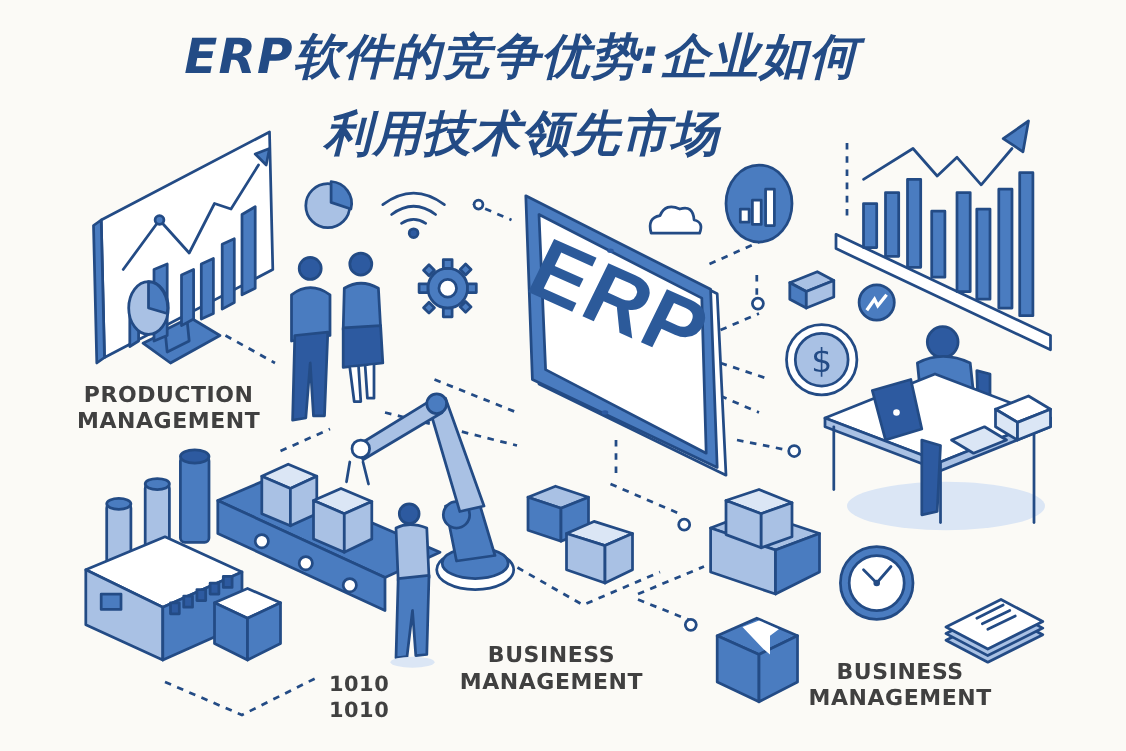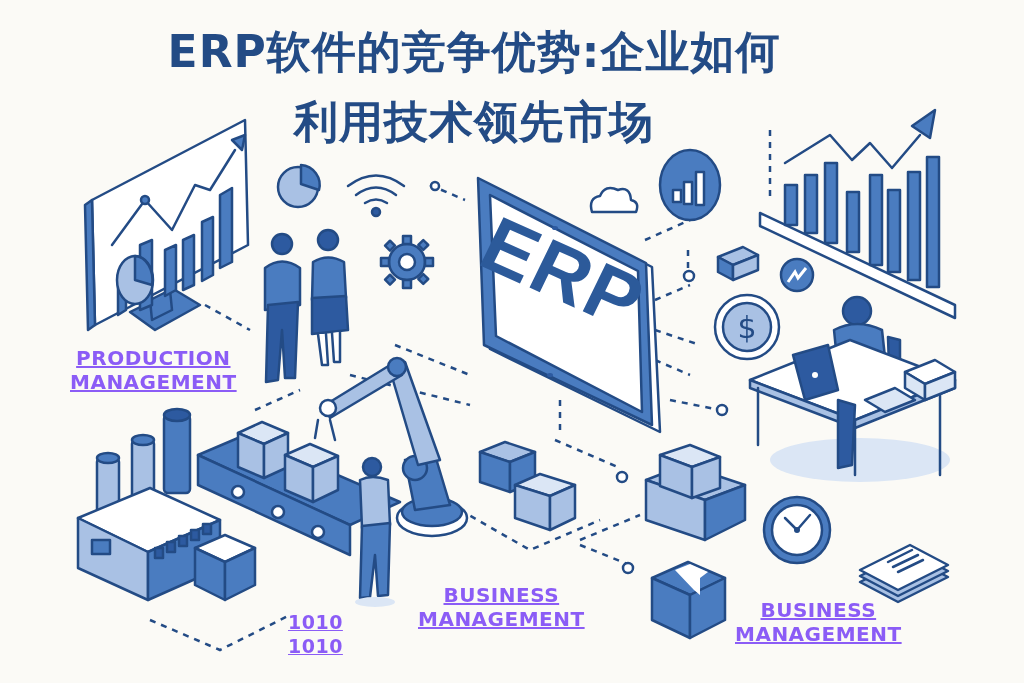--- a/index.html
+++ b/index.html
@@ -1,20 +1,20 @@
 <!DOCTYPE html>
 <html><head>
 <meta charset="utf-8">
 <style>
   html, body { margin:0; padding:0; }
   body { width:1024px; height:683px; background:#fbfaf6; position:relative; overflow:hidden; font-family:"DejaVu Sans", sans-serif; }
-  .title { position:absolute; left:0; width:948px; text-align:center; color:#234b85; font-weight:bold; font-size:44px; letter-spacing:1px; line-height:52px; }
+  .title { position:absolute; left:0; width:948px; text-align:center; color:#234b85; font-weight:bold; font-size:44px; letter-spacing:1px; line-height:52px;font-style:italic; }
   .t1 { top:26px; }
   .t2 { top:96px; }
-  .label { position:absolute; color:#8b5cf6; font-weight:bold; font-family:"DejaVu Sans", sans-serif; font-size:20px; line-height:24px; text-align:center; letter-spacing:0.5px;text-decoration:underline; }
+  .label { position:absolute; color:#404040; font-weight:bold; font-family:"DejaVu Sans", sans-serif; font-size:20px; line-height:24px; text-align:center; letter-spacing:0.5px; }
   svg.scene { position:absolute; left:0; top:0; }
   .erp-text { position:absolute; left:478px; top:228px; width:170px; transform:rotate(24deg) skewX(-2deg); color:#2c5a9a; font-weight:bold; font-family:"Liberation Sans", sans-serif; font-size:78px; text-align:center; letter-spacing:2px; }
 </style>
 </head>
 <body>
 
 <div class="title t1">ERP软件的竞争优势:企业如何</div>
 <div class="title t2">利用技术领先市场</div>
 
 <svg class="scene" width="1024" height="683" viewBox="0 0 1024 683">
@@ -298,16 +298,16 @@
 <div class="label" style="left:418px; top:583px;">
   <div>BUSINESS</div>
   <div>MANAGEMENT</div>
 </div>
 
 <div class="label" style="left:735px; top:598px;">
   <div>BUSINESS</div>
   <div>MANAGEMENT</div>
 </div>
 
-<div class="label" style="left:288px; top:610px; font-size:19px;">
+<div class="label" style="left:299px; top:610px; font-size:19px;">
   <div>1010</div>
   <div>1010</div>
 </div>
 
 </body></html>

